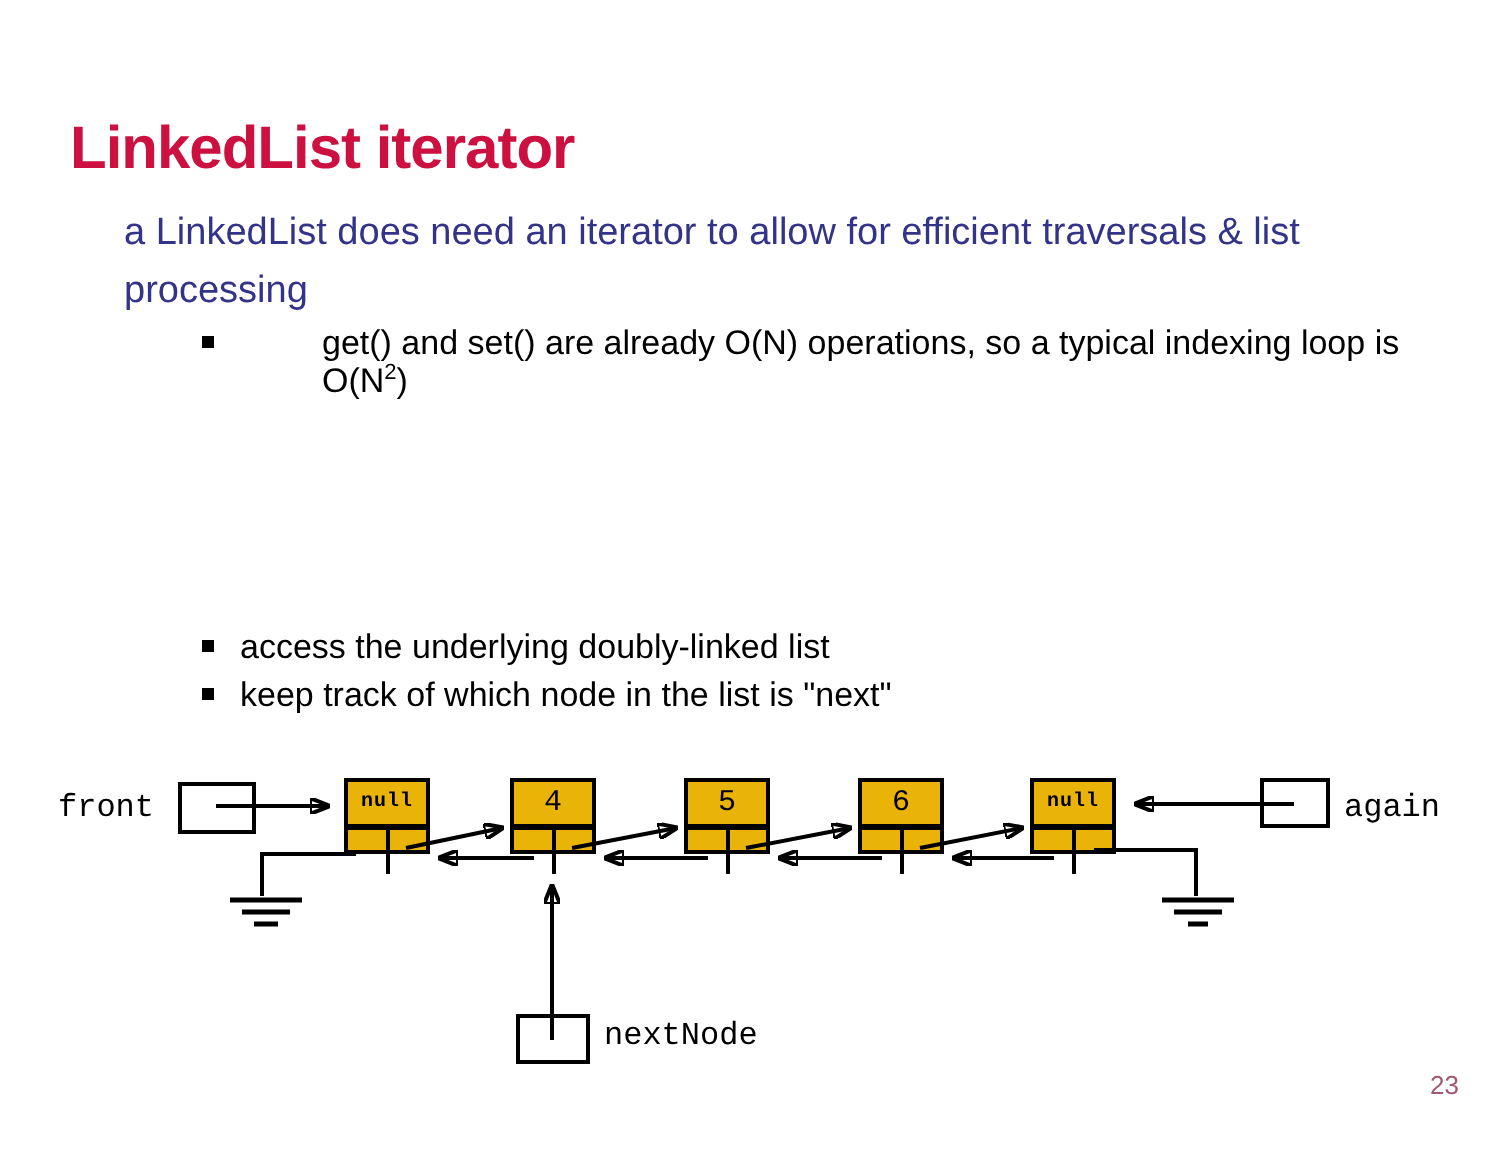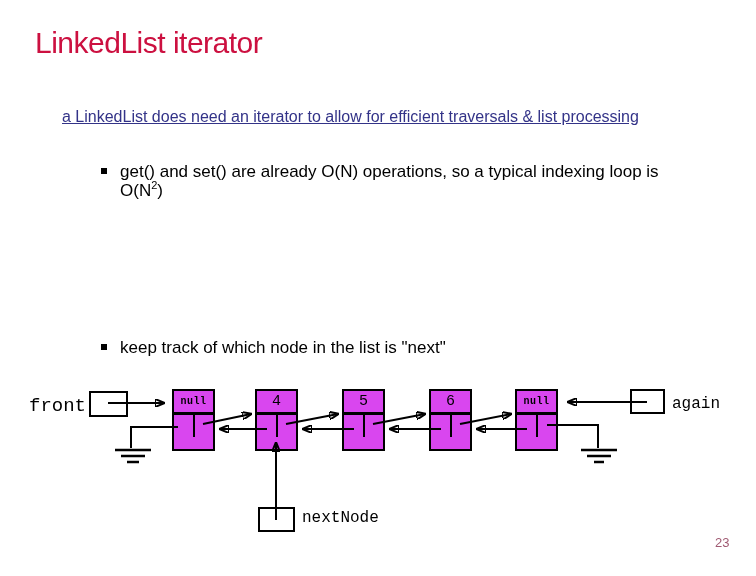--- a/index.html
+++ b/index.html
@@ -16,46 +16,46 @@
     position: relative;
     width: 756px;
     height: 576px;
     background: var(--background);
     font-family: "Liberation Sans", sans-serif;
     overflow: hidden;
   }
   .title {
     position: absolute;
     left: 35px;
-    top: 26px;
+    top: 58px;
     font-size: 30px;
     letter-spacing: -0.5px;
     color: var(--title-color);
+    font-weight: bold;
   }
   .para {
     position: absolute;
     left: 62px;
     width: 632px;
-    font-size: 16px;
+    font-size: 19px;
     line-height: 29px;
     color: var(--body-blue);
-    text-decoration: underline;
   }
   .para1 { top: 102px; }
   .para2 { top: 256px; }
   .bullet-row {
     position: absolute;
     left: 101px;
     display: flex;
     align-items: flex-start;
     color: var(--text-black);
     font-size: 17px;
     line-height: 19px;
   }
-  .b1 { top: 162px; width: 600px; }
+  .b1 { top: 162px; width: 600px; gap: 41px; }
   .b2 { top: 314px; }
   .b3 { top: 338px; justify-content: space-between; }
   .sq {
     flex: 0 0 auto;
     width: 6px;
     height: 6px;
     background: var(--text-black);
     margin-top: 6px;
     margin-right: 13px;
   }
@@ -70,31 +70,31 @@
   }
   .front-box { left: 89px;  top: 391px; width: 39px; height: 26px; }
   .back-box  { left: 630px; top: 389px; width: 35px; height: 25px; }
   .nextnode-box { left: 258px; top: 507px; width: 37px; height: 25px; }
   .mono-label {
     position: absolute;
     font-family: "Liberation Mono", monospace;
     color: var(--diagram-ink);
     white-space: nowrap;
   }
-  .front-label { left: 29px;  top: 395px; font-size: 19px; }
+  .front-label { left: 29px;  top: 395px; font-size: 16px; }
   .back-label  { left: 672px; top: 395px; font-size: 16px; }
   .nextnode-label { left: 302px; top: 509px; font-size: 16px; }
   .nodes { position: absolute; left: 0; top: 0; }
   .node {
     position: absolute;
     top: 389px;
     width: 43px;
-    height: 62px;
+    height: 38px;
     border: 2px solid var(--diagram-ink);
-    background: #d946ef;
+    background: #eab308;
   }
   .node:nth-child(1) { left: 172px; }
   .node:nth-child(2) { left: 255px; }
   .node:nth-child(3) { left: 342px; }
   .node:nth-child(4) { left: 429px; }
   .node:nth-child(5) { left: 515px; }
   .node-value {
     height: 24px;
     border-bottom: 3px solid var(--diagram-ink);
     display: flex;
@@ -137,20 +137,24 @@
   <div class="title">LinkedList iterator</div>
 
   <div class="para para1">a LinkedList does need an iterator to allow for efficient traversals &amp; list processing</div>
 
   <div class="bullet-row b1">
     <span class="sq"></span>
     <span class="bullet-text"><span>get() and set() are already O(N) operations, so a typical indexing loop is O(N</span><sup>2</sup><span>)</span></span>
   </div>
 
 
+  <div class="bullet-row b2">
+    <span class="sq"></span>
+    <span class="bullet-text">access the underlying doubly-linked list</span>
+  </div>
 
   <div class="bullet-row b3">
     <span class="sq"></span>
     <span class="bullet-text">keep track of which node in the list is "next"</span>
   </div>
 
   <div class="diagram">
 
     <div class="mono-label front-label">front</div>
     <div class="ptr-box front-box"></div>

